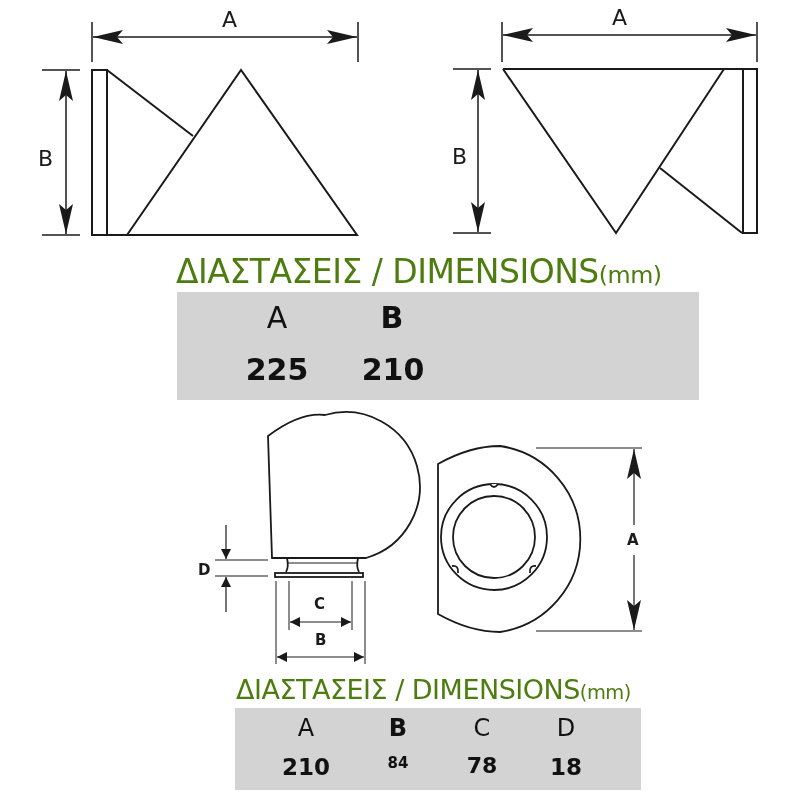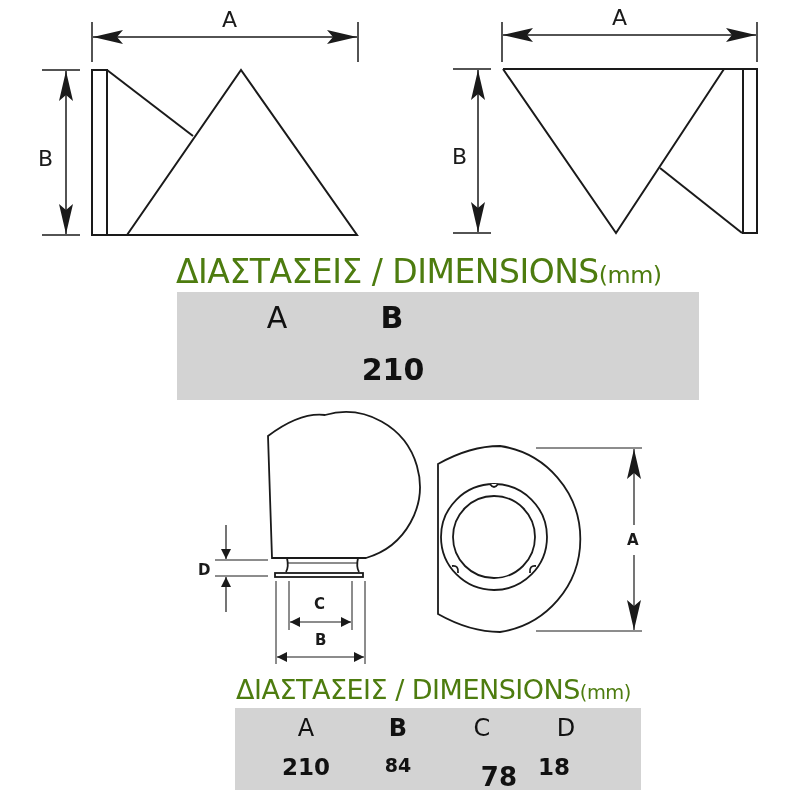--- a/index.html
+++ b/index.html
@@ -102,28 +102,29 @@
   </g>
   <text class="dim-label-sm" x="627" y="545">A</text>
 </svg>
 
 <div class="title" style="left:176px; top:252px; font-size:33px;">
   <span>ΔΙΑΣΤΑΣΕΙΣ / DIMENSIONS</span><span class="unit">(mm)</span>
 </div>
 <div class="table" style="left:177px; top:292px; width:522px; height:108px;">
   <div class="cell" style="left:70px; top:8px; width:60px; font-size:30px;">A</div>
   <div class="cell" style="left:185px; top:8px; width:60px; font-size:30px; font-weight:bold;">B</div>
+  <div class="cell" style="left:52px; top:60px; width:96px; font-size:30px; font-weight:bold;">225</div>
   <div class="cell" style="left:168px; top:60px; width:96px; font-size:30px; font-weight:bold;">210</div>
 </div>
 
 <div class="title" style="left:236px; top:674px; font-size:27px;">
   <span>ΔΙΑΣΤΑΣΕΙΣ / DIMENSIONS</span><span class="unit">(mm)</span>
 </div>
 <div class="table" style="left:235px; top:708px; width:406px; height:82px;">
   <div class="cell" style="left:46px; top:6px; width:50px; font-size:24px;">A</div>
   <div class="cell" style="left:138px; top:6px; width:50px; font-size:24px; font-weight:bold;">B</div>
   <div class="cell" style="left:222px; top:6px; width:50px; font-size:24px;">C</div>
   <div class="cell" style="left:306px; top:6px; width:50px; font-size:24px;">D</div>
   <div class="cell" style="left:36px; top:46px; width:70px; font-size:23px; font-weight:bold;">210</div>
-  <div class="cell" style="left:128px; top:46px; width:70px; font-size:19px; font-weight:bold;">84</div>
-  <div class="cell" style="left:212px; top:54px; width:70px; font-size:26px; font-weight:bold;text-align:right;">78</div>
-  <div class="cell" style="left:284px; top:46px; width:70px; font-size:23px; font-weight:bold;text-align:center;">18</div>
+  <div class="cell" style="left:128px; top:46px; width:70px; font-size:15px; font-weight:bold;">84</div>
+  <div class="cell" style="left:212px; top:45px; width:70px; font-size:22px; font-weight:bold;">78</div>
+  <div class="cell" style="left:296px; top:46px; width:70px; font-size:23px; font-weight:bold;text-align:center;">18</div>
 </div>
 
 </body></html>

